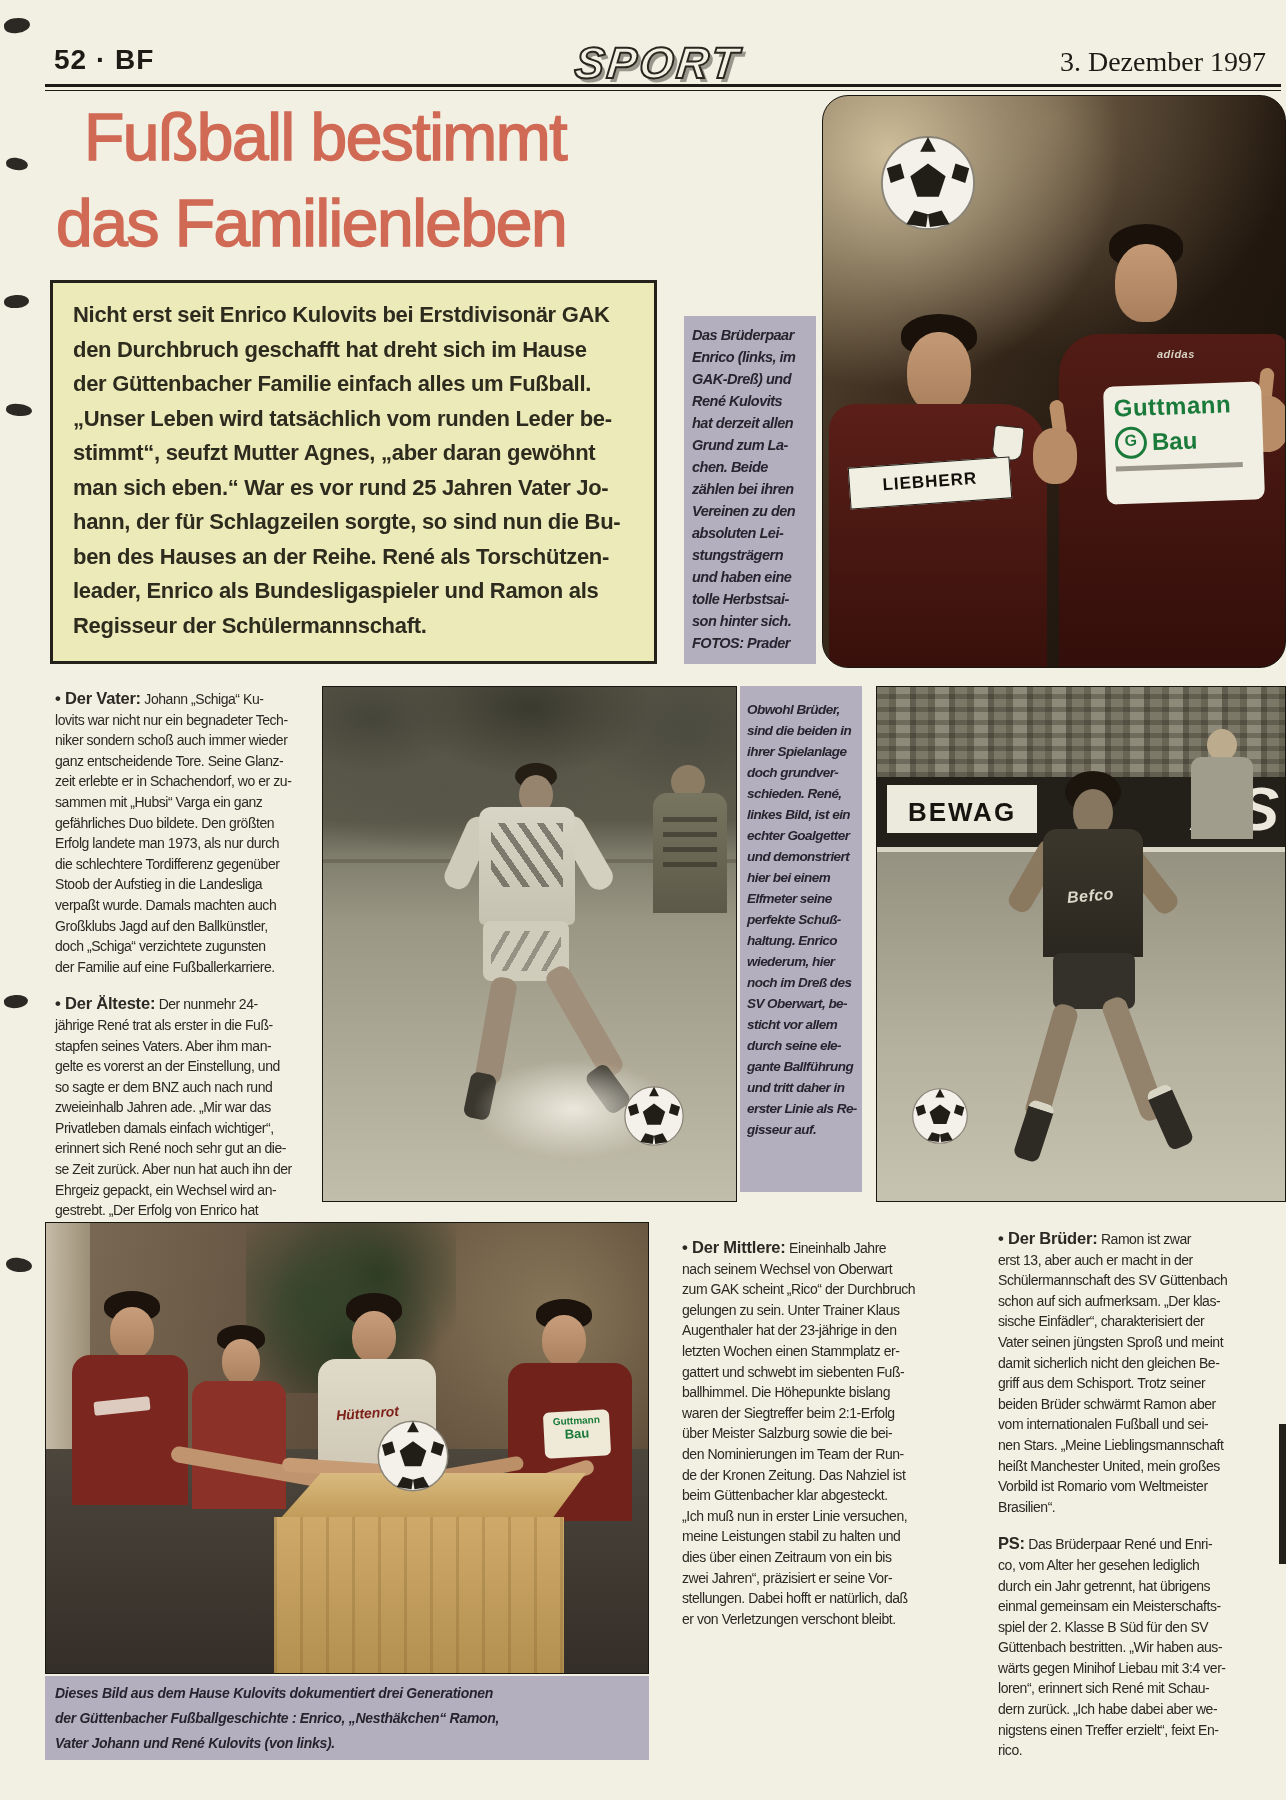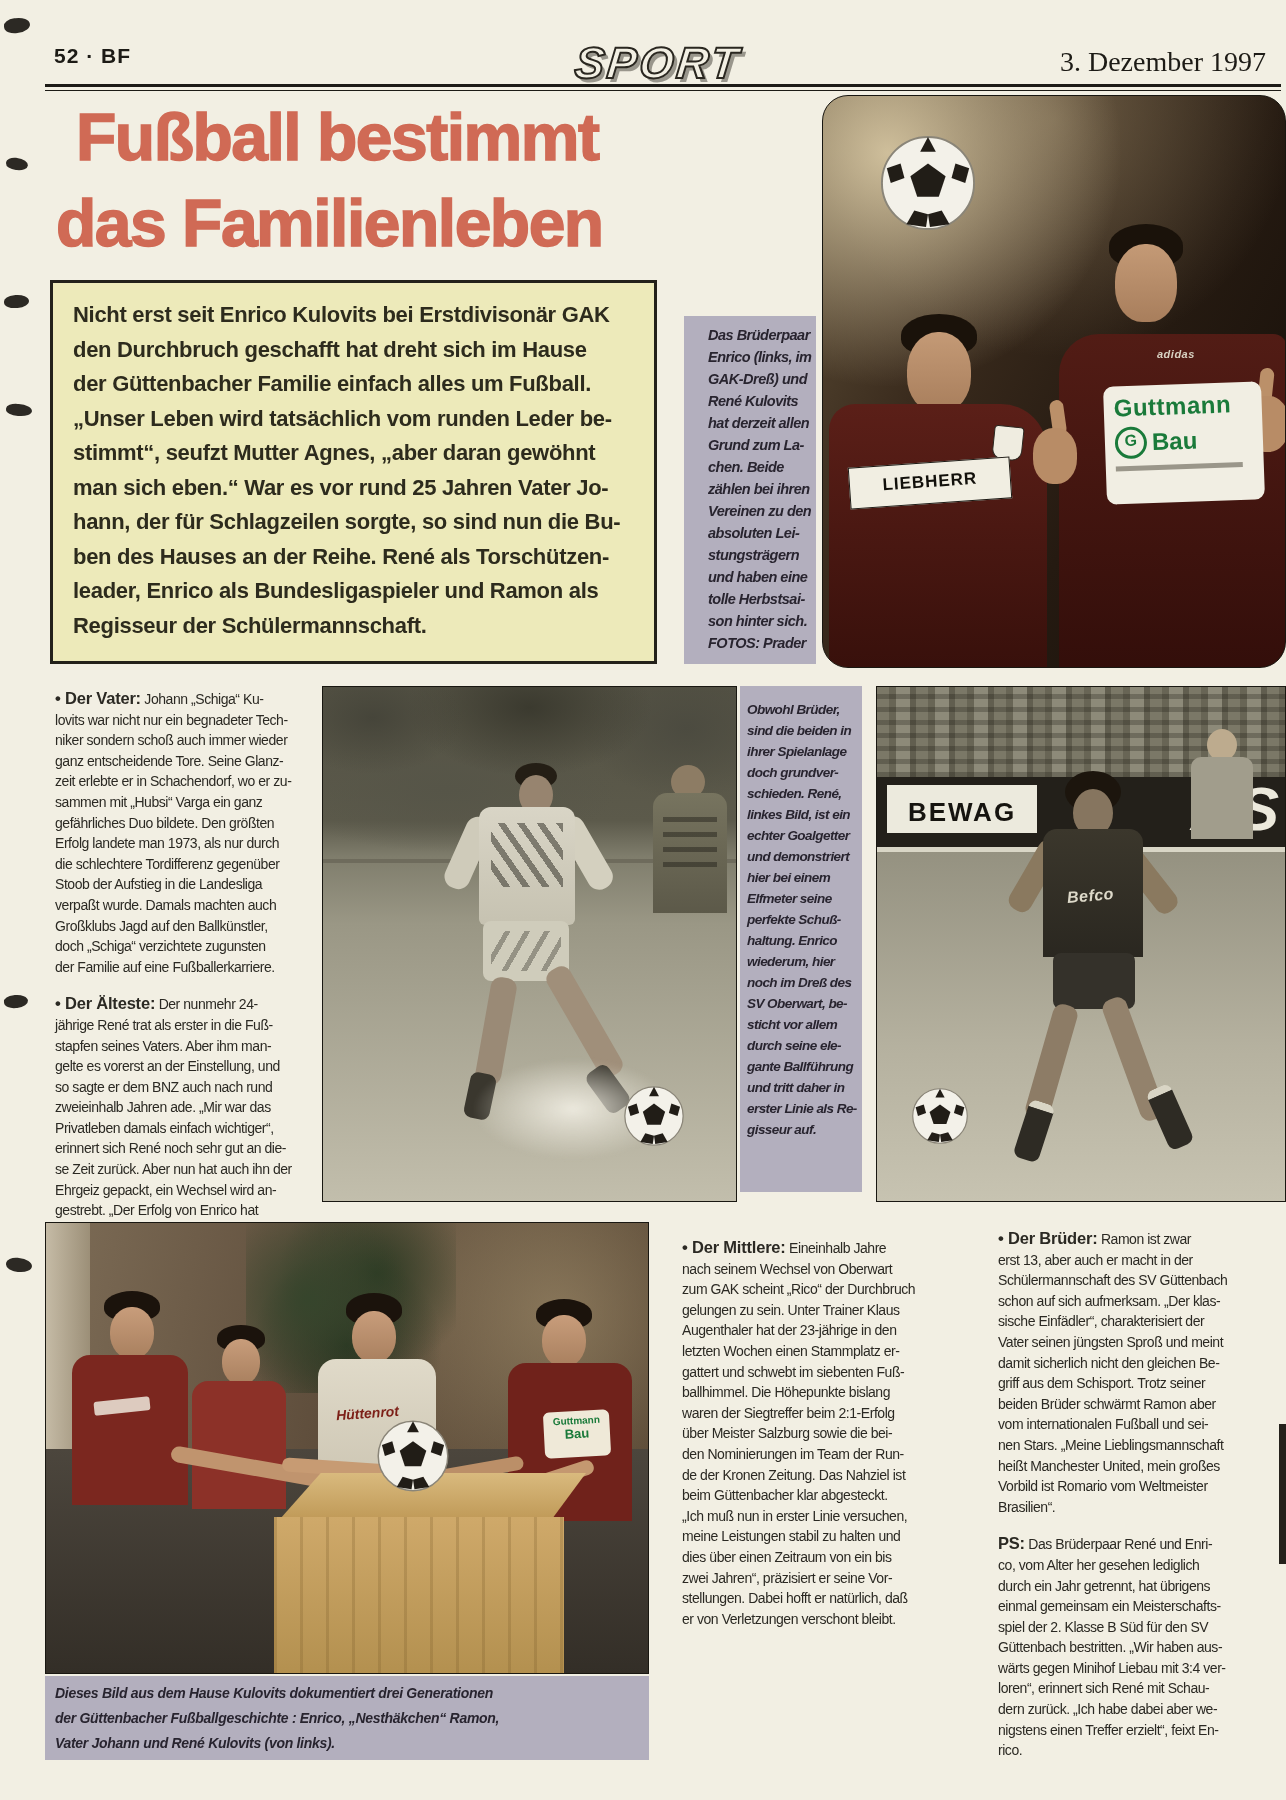--- a/index.html
+++ b/index.html
@@ -2,42 +2,42 @@
 <html><head>
 <meta charset="utf-8">
 <style>
   html,body{margin:0;padding:0;background:#888;}
   .page{position:relative;width:1286px;height:1800px;background:#f2efe3;overflow:hidden;
         font-family:"Liberation Sans",sans-serif;color:#26241e;}
   .abs{position:absolute;}
   .mark{position:absolute;background:#1b1813;border-radius:45% 55% 50% 50%;opacity:.92;}
 
   
-  .page-label{left:54px;top:44px;font-size:21px;font-weight:800;letter-spacing:1px;color:#1d1b16;}
+  .page-label{left:54px;top:44px;font-size:28px;font-weight:800;letter-spacing:1px;color:#1d1b16;}
   .sport-logo{left:575px;top:38px;font-size:44px;font-weight:900;font-style:italic;letter-spacing:3px;
               color:#f2efe3;-webkit-text-stroke:2px #2a2720;text-shadow:4px 4px 0 rgba(45,42,34,.45);
               transform:skewX(-6deg);}
   .date{left:980px;top:46px;width:286px;text-align:right;font-family:"Liberation Serif",serif;
         font-size:28px;color:#1d1b16;}
   .rule{left:45px;top:84px;width:1236px;height:3px;border-top:3px solid #1d1b16;border-bottom:1px solid #1d1b16;}
 
   
-  .headline{left:56px;top:94px;color:#d06a55;font-weight:700;font-size:66px;line-height:86px;
-            letter-spacing:-1.5px;-webkit-text-stroke:1.5px #d06a55;}
+  .headline{left:56px;top:94px;color:#d06a55;font-weight:400;font-size:66px;line-height:86px;
+            letter-spacing:-1.5px;text-align:right;-webkit-text-stroke:1.5px #d06a55;}
   .hl1{padding-left:20px;}
 
   
   .lede{left:50px;top:280px;width:607px;height:384px;box-sizing:border-box;background:#edeaba;
         border:3px solid #23211a;padding:15px 20px;font-weight:bold;font-size:22px;line-height:34.5px;
         letter-spacing:-0.3px;color:#2d2b1d;white-space:pre;overflow:hidden;}
 
   
   .cap{position:absolute;background:#b3afbe;color:#28242f;font-weight:bold;font-style:italic;
        box-sizing:border-box;overflow:hidden;white-space:pre;}
-  .cap1{left:684px;top:316px;width:132px;height:348px;padding:8px 24px;font-size:14.5px;line-height:22px;letter-spacing:-0.5px;}
+  .cap1{left:684px;top:316px;width:132px;height:348px;padding:8px 8px;font-size:14.5px;line-height:22px;letter-spacing:-0.5px;}
   .cap2{left:740px;top:686px;width:122px;height:506px;padding:13px 7px;font-size:13.5px;line-height:21px;letter-spacing:-0.55px;}
   .cap3{left:45px;top:1676px;width:604px;height:84px;padding:5px 10px;font-size:14px;line-height:25px;letter-spacing:-0.3px;}
 
   
   .body-col{position:absolute;font-size:14px;letter-spacing:-0.45px;line-height:20.6px;color:#2b2923;}
   .body-col p{margin:0 0 16px 0;white-space:pre;}
   .lead{font-weight:bold;font-size:16.5px;letter-spacing:-0.2px;text-align:right;}
 
   
   .photo{position:absolute;overflow:hidden;border:1px solid #191711;box-sizing:border-box;}

